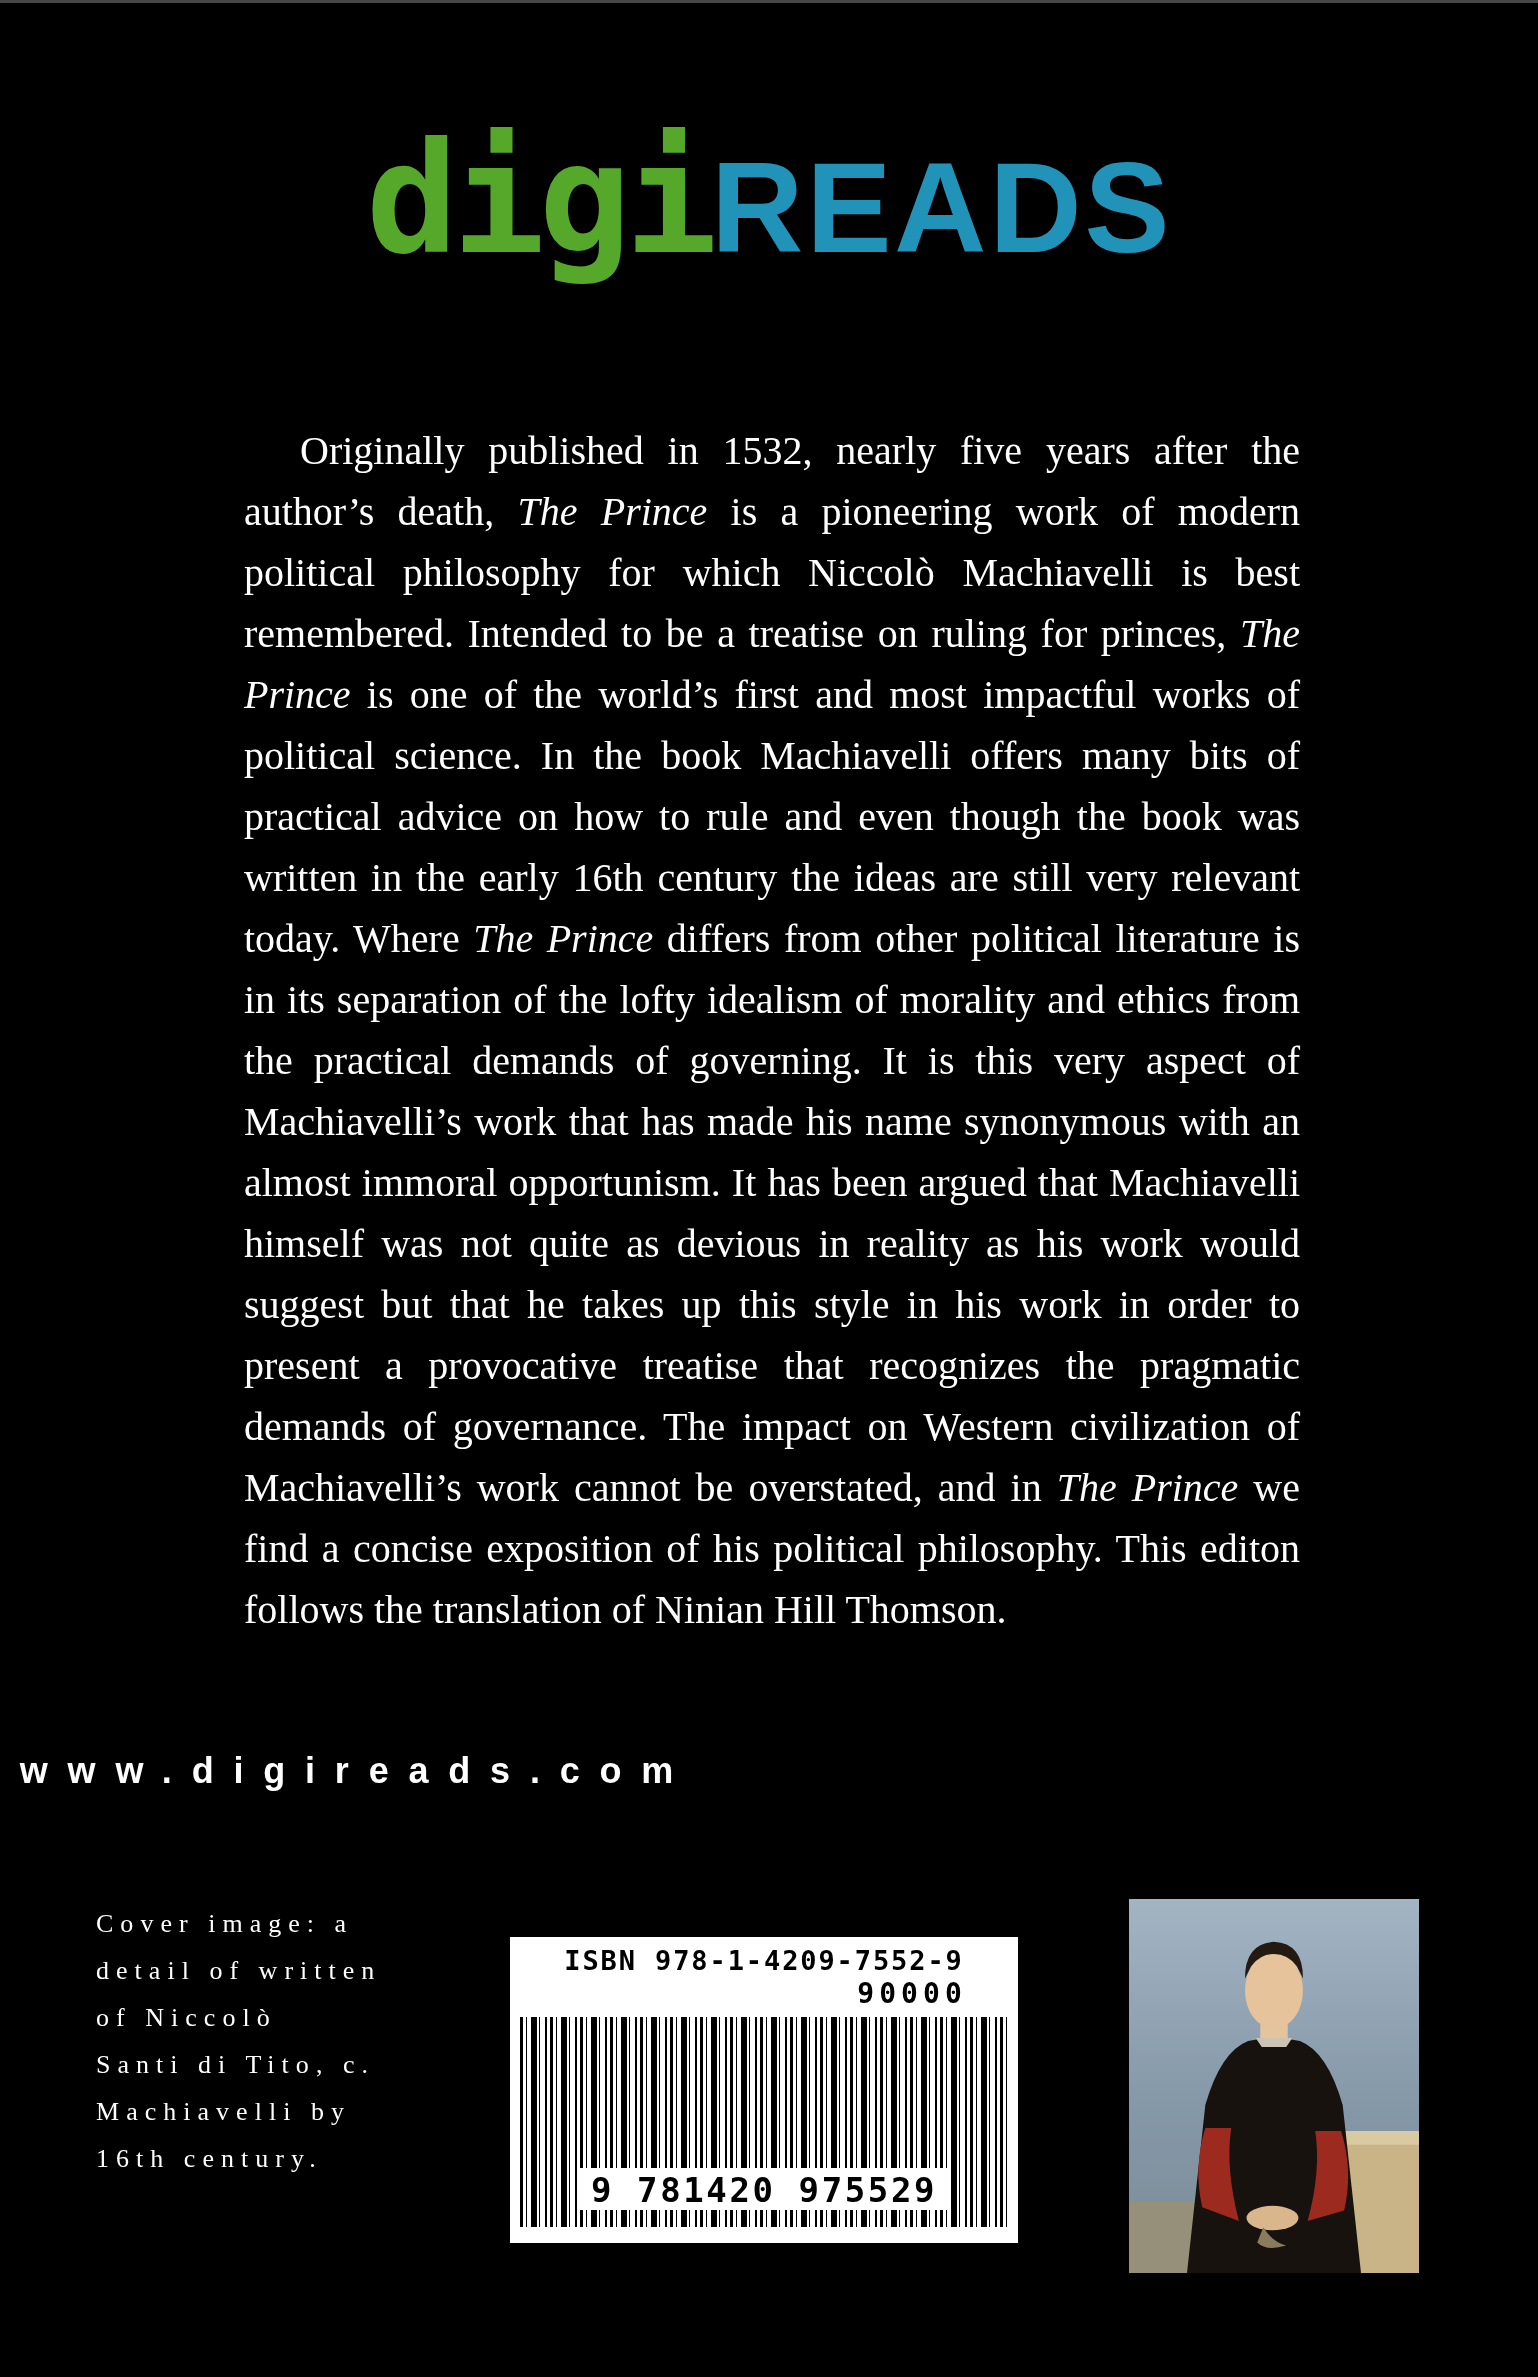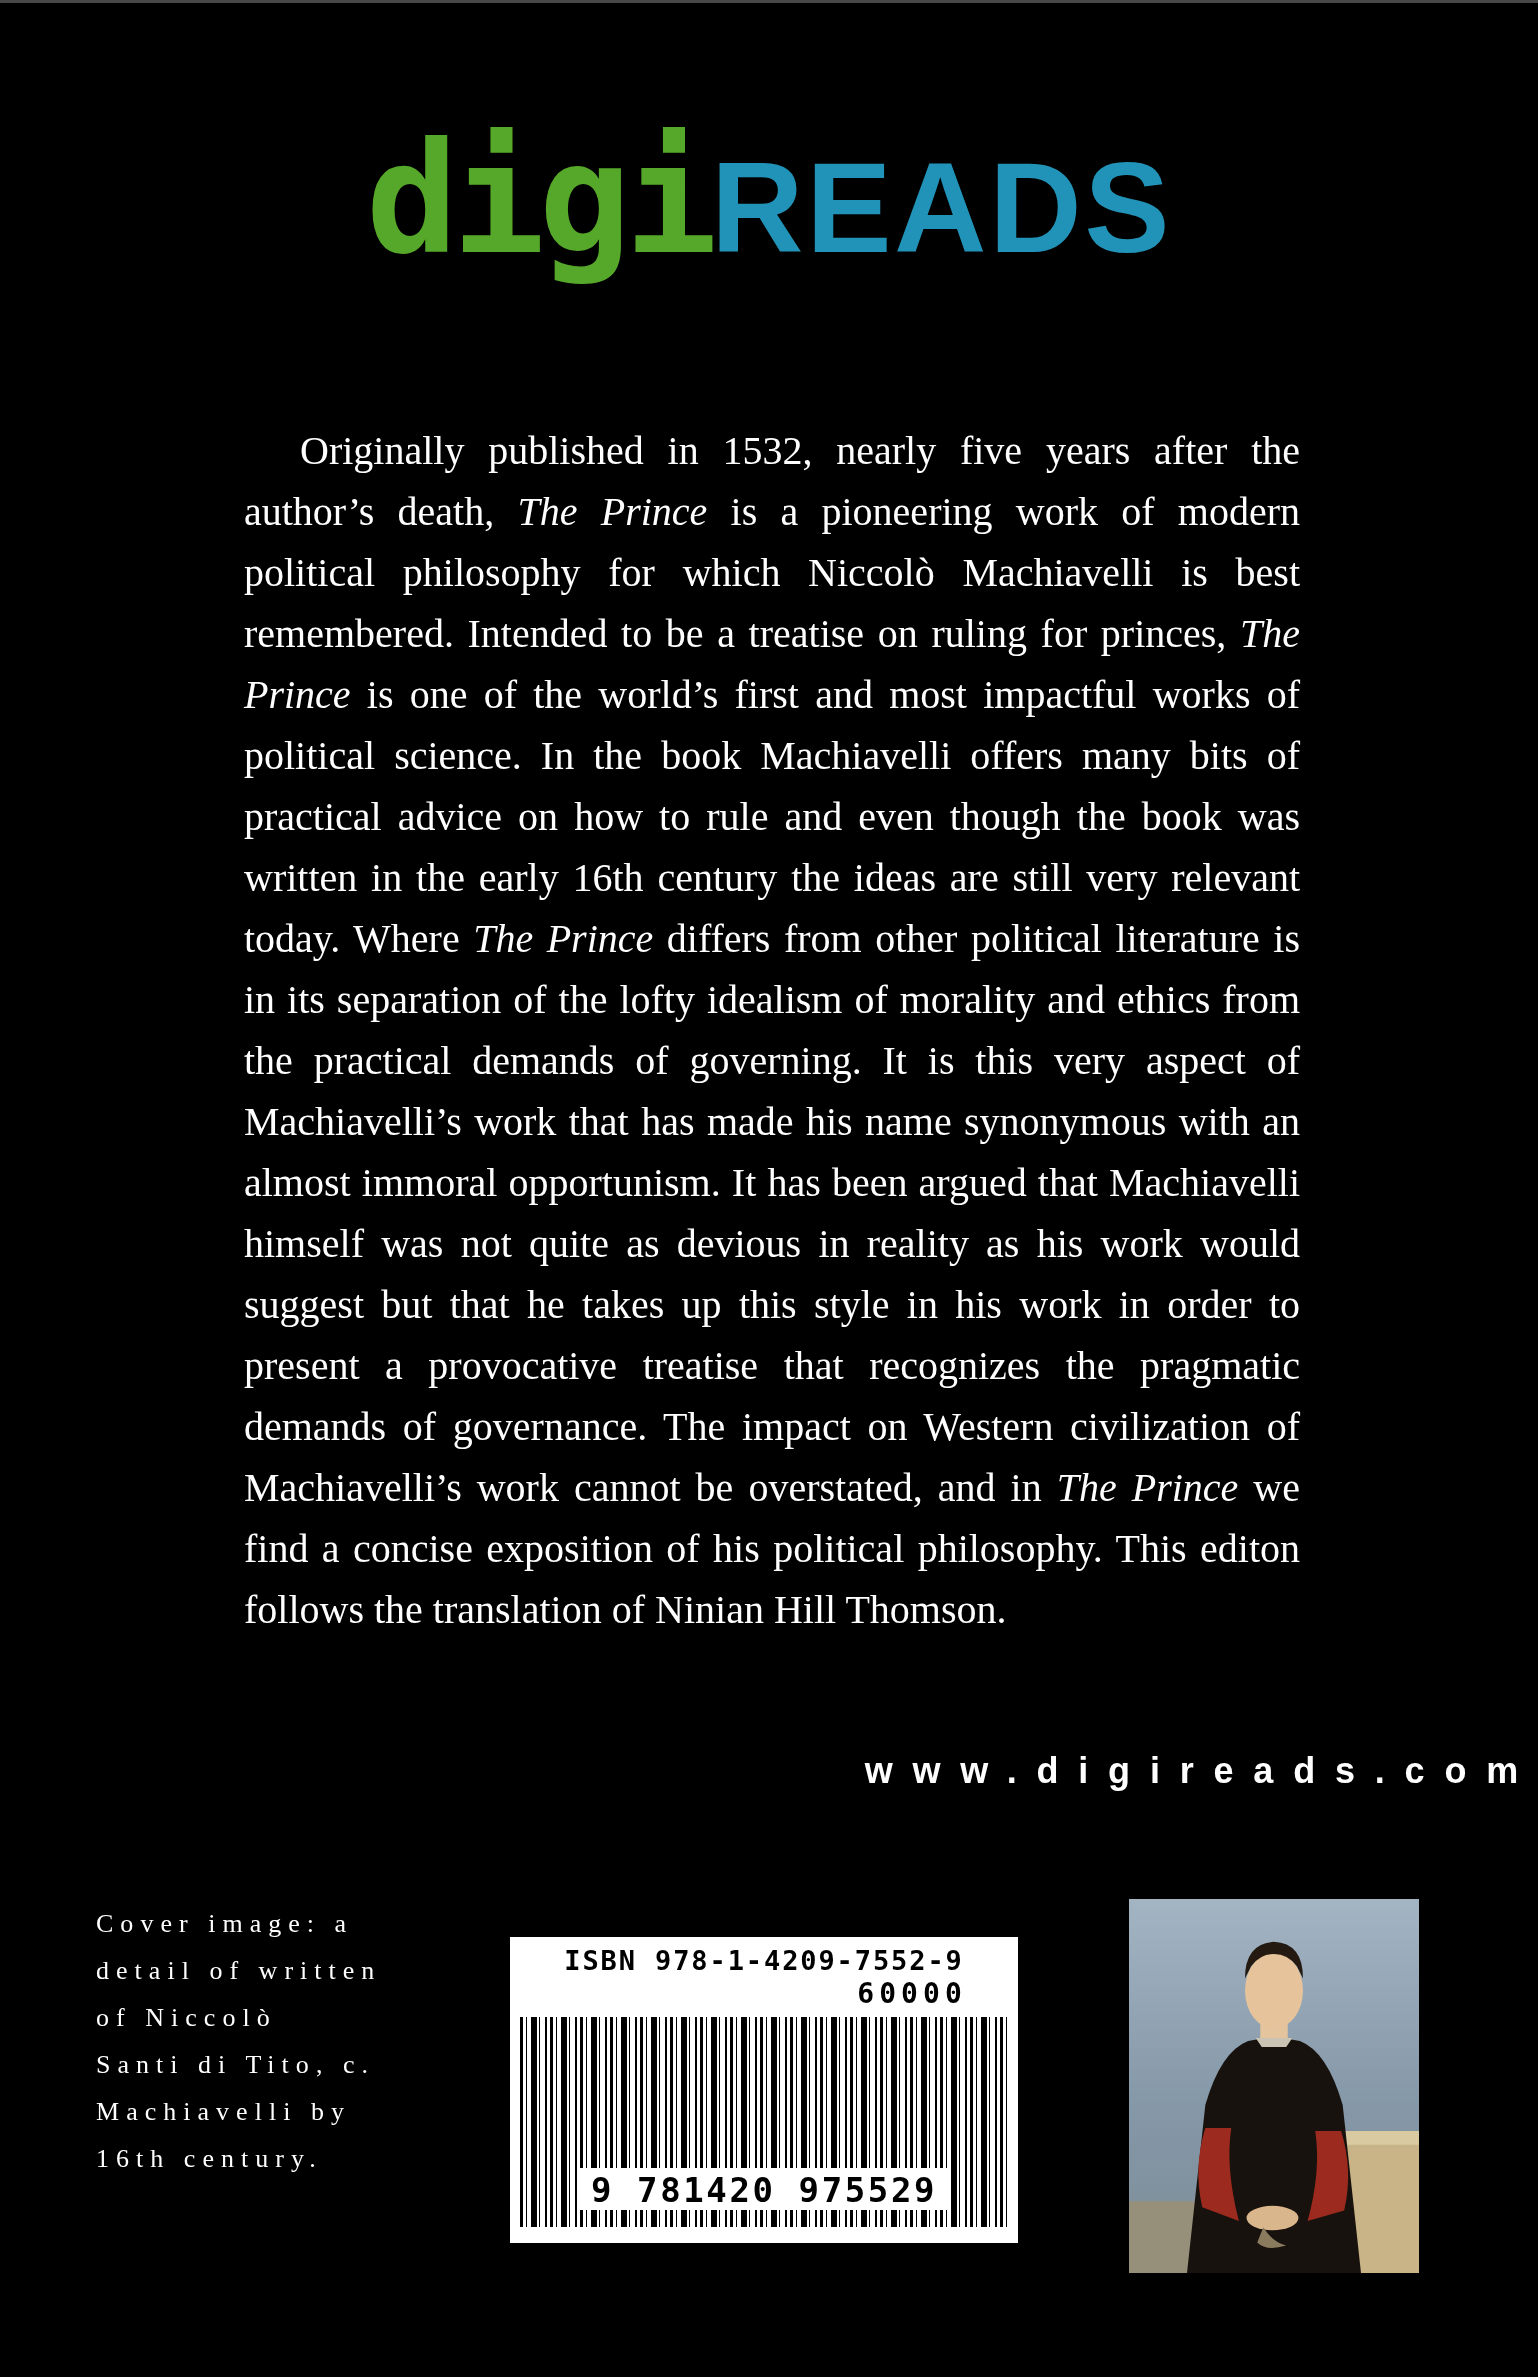--- a/index.html
+++ b/index.html
@@ -21,21 +21,21 @@
   
   .description{
     position:absolute;top:420px;left:244px;width:1056px;
     color:#ffffff;font-family:"Liberation Serif",serif;
     font-size:40px;line-height:61px;text-align:justify;text-indent:56px;
   }
   .description i{font-style:italic;}
 
   
   .website{
-    position:absolute;top:1750px;left:0;right:0;text-align:right;
+    position:absolute;top:1750px;left:0;right:0;text-align:left;
     color:#ffffff;font-family:"Liberation Sans",sans-serif;font-weight:bold;
     font-size:36px;letter-spacing:0.55em;text-indent:0.55em;
   }
 
   
   .credit{
     position:absolute;left:96px;top:1900px;width:359px;
     color:#ffffff;font-family:"Liberation Serif",serif;
     font-size:26px;line-height:47px;letter-spacing:0.27em;white-space:nowrap;
   }
@@ -91,21 +91,21 @@
     <div>Cover image: a</div>
     <div>detail of written</div>
     <div>of Niccolò</div>
     <div>Santi di Tito, c.</div>
     <div>Machiavelli by</div>
     <div>16th century.</div>
   </div>
 
   <div class="barcode">
     <div class="isbn">ISBN 978-1-4209-7552-9</div>
-    <div class="addon">60000</div>
+    <div class="addon">90000</div>
     <div class="bars">
       <div class="digits">9 781420 975529</div>
     </div>
   </div>
 
   <div class="portrait">
     <svg viewBox="0 0 190 245" preserveAspectRatio="none">
       <defs>
         <linearGradient id="bgGrad" x1="0" y1="0" x2="0" y2="1">
           <stop offset="0" stop-color="#a3b4c3"></stop>

